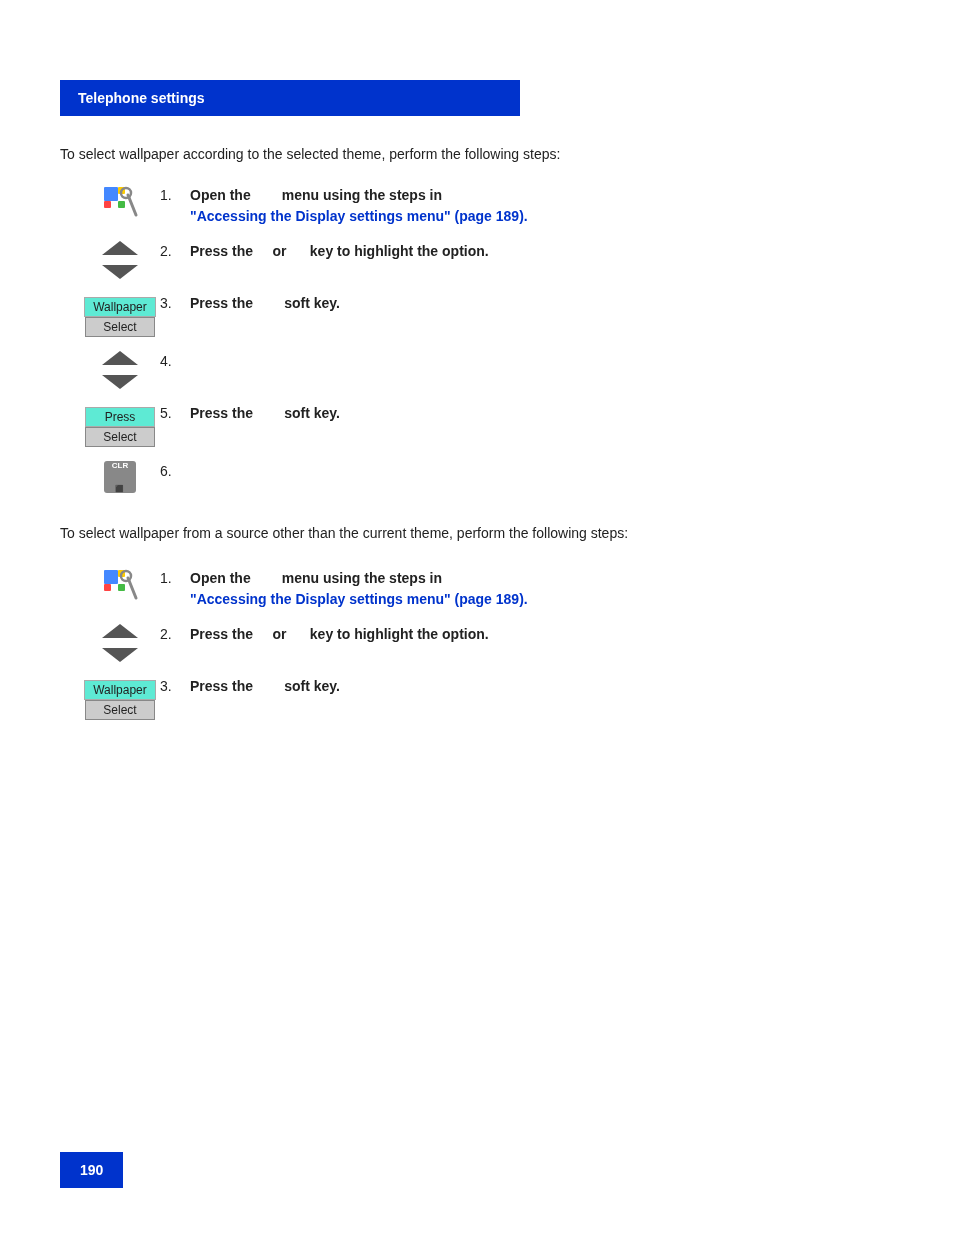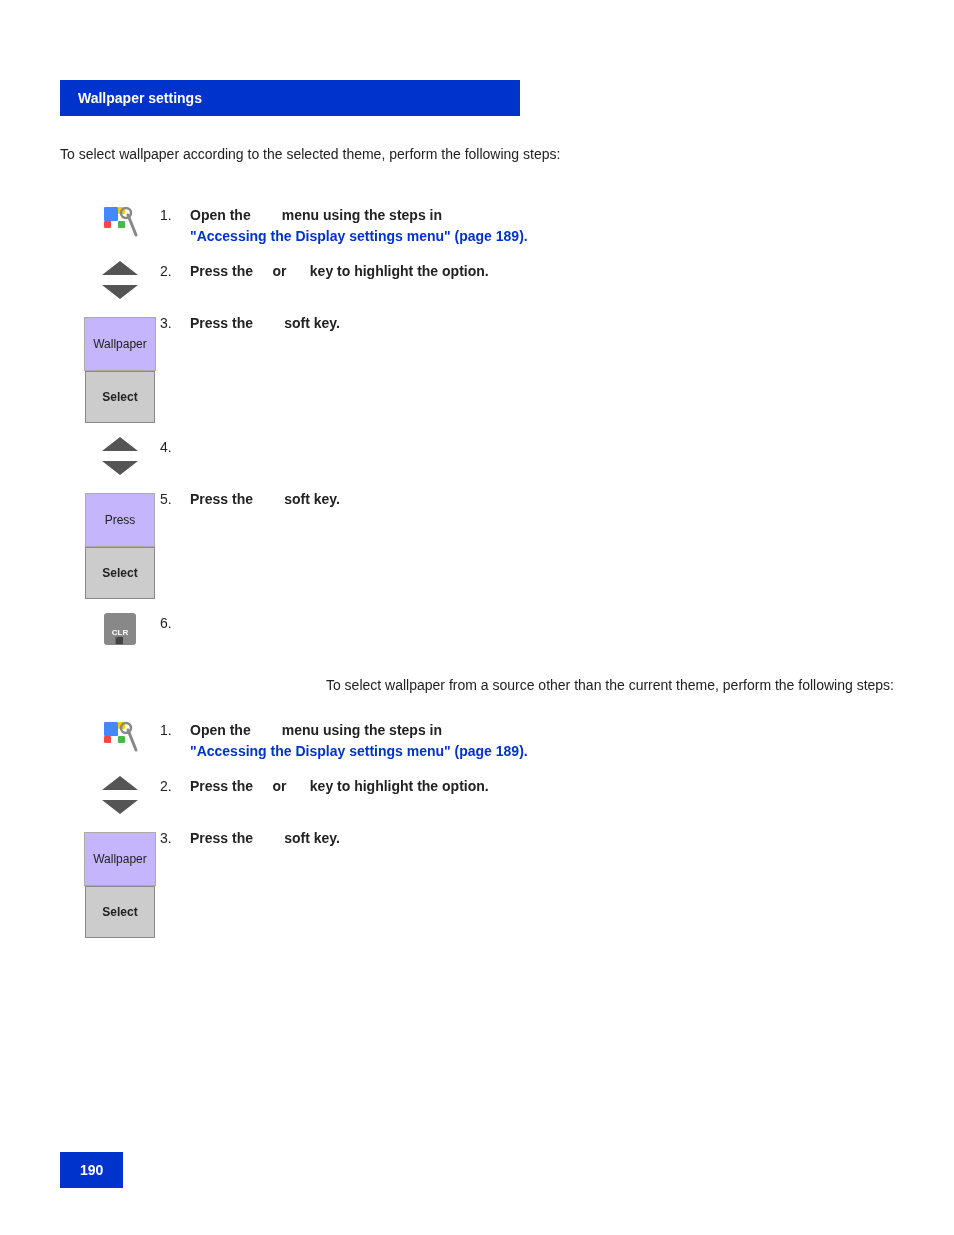--- a/index.html
+++ b/index.html
@@ -23,21 +23,21 @@
       font-weight: bold;
       font-size: 14px;
       padding: 10px 18px;
       width: 460px;
       margin-bottom: 28px;
     }
 
     .intro-text {
       font-size: 14px;
       line-height: 1.5;
-      margin-bottom: 40px;
+      margin-bottom: 20px;
       color: #222;
     }
 
     .steps-container {
       margin-left: 20px;
       margin-bottom: 30px;
     }
 
     .step-row {
       display: flex;
@@ -84,57 +84,56 @@
     }
 
     .nav-icon-group {
       display: flex;
       flex-direction: column;
       align-items: center;
     }
 
     .label-box {
       border: 1px solid #aaa;
-      background: #c4b5fd;
+      background: #5eead4;
       font-size: 12px;
-      padding: 19px 8px;
+      padding: 2px 8px;
       text-align: center;
       min-width: 70px;
       margin-top: 4px;
       color: #222;
     }
 
     .select-box {
       border: 1px solid #888;
       background: #cccccc;
       font-size: 12px;
-      font-weight: bold;
-      padding: 18px 8px;
+      font-weight: normal;
+      padding: 2px 8px;
       text-align: center;
       min-width: 70px;
       color: #222;
     }
 
     .icon-clr {
       width: 32px;
       height: 32px;
       background: #888;
       border-radius: 3px;
       display: flex;
       align-items: center;
-      justify-content: flex-end;
+      justify-content: space-between;
       font-size: 9px;
       color: white;
       font-weight: bold;
       flex-direction: column;
     }
 
     .section-divider {
       margin: 30px 0 24px 0;
-      text-align: right;
     }
 
     .page-number-box {
       position: absolute;
       bottom: 47px;
       left: 60px;
       background: #0033cc;
       color: white;
       font-weight: bold;
       font-size: 14px;
@@ -156,21 +155,21 @@
       align-items: center;
       flex-shrink: 0;
     }
   </style>
 </head>
 <body>
 
 <div class="page-container">
 
   <div class="header-bar">
-    <span>Wallpaper settings</span>
+    <span>Telephone settings</span>
   </div>
 
   <p class="intro-text">To select wallpaper according to the selected theme, perform the following steps:</p>
 
   <div class="steps-container">
 
     <div class="step-row">
       <div class="step-icon-combined">
         <svg class="wrench-svg" viewBox="0 0 36 36">
 

